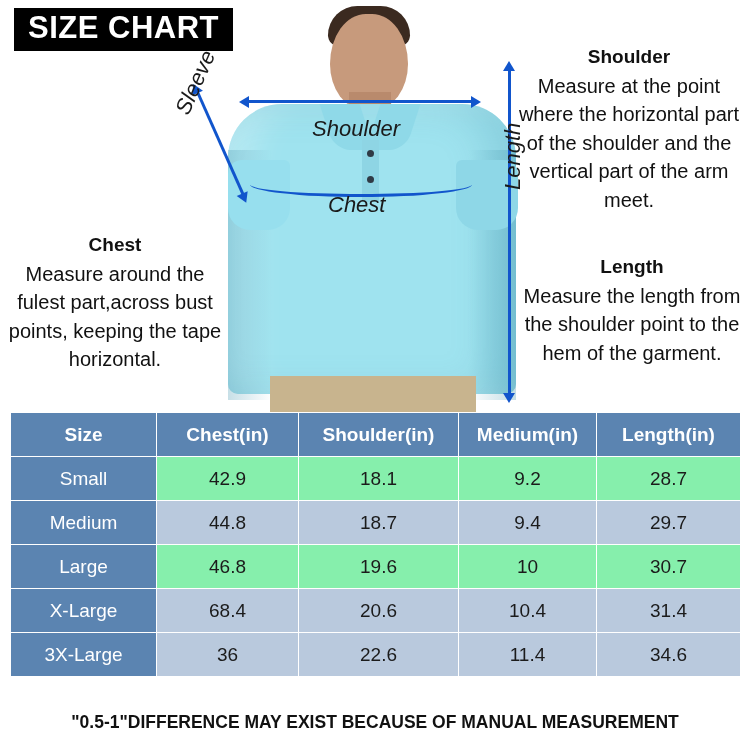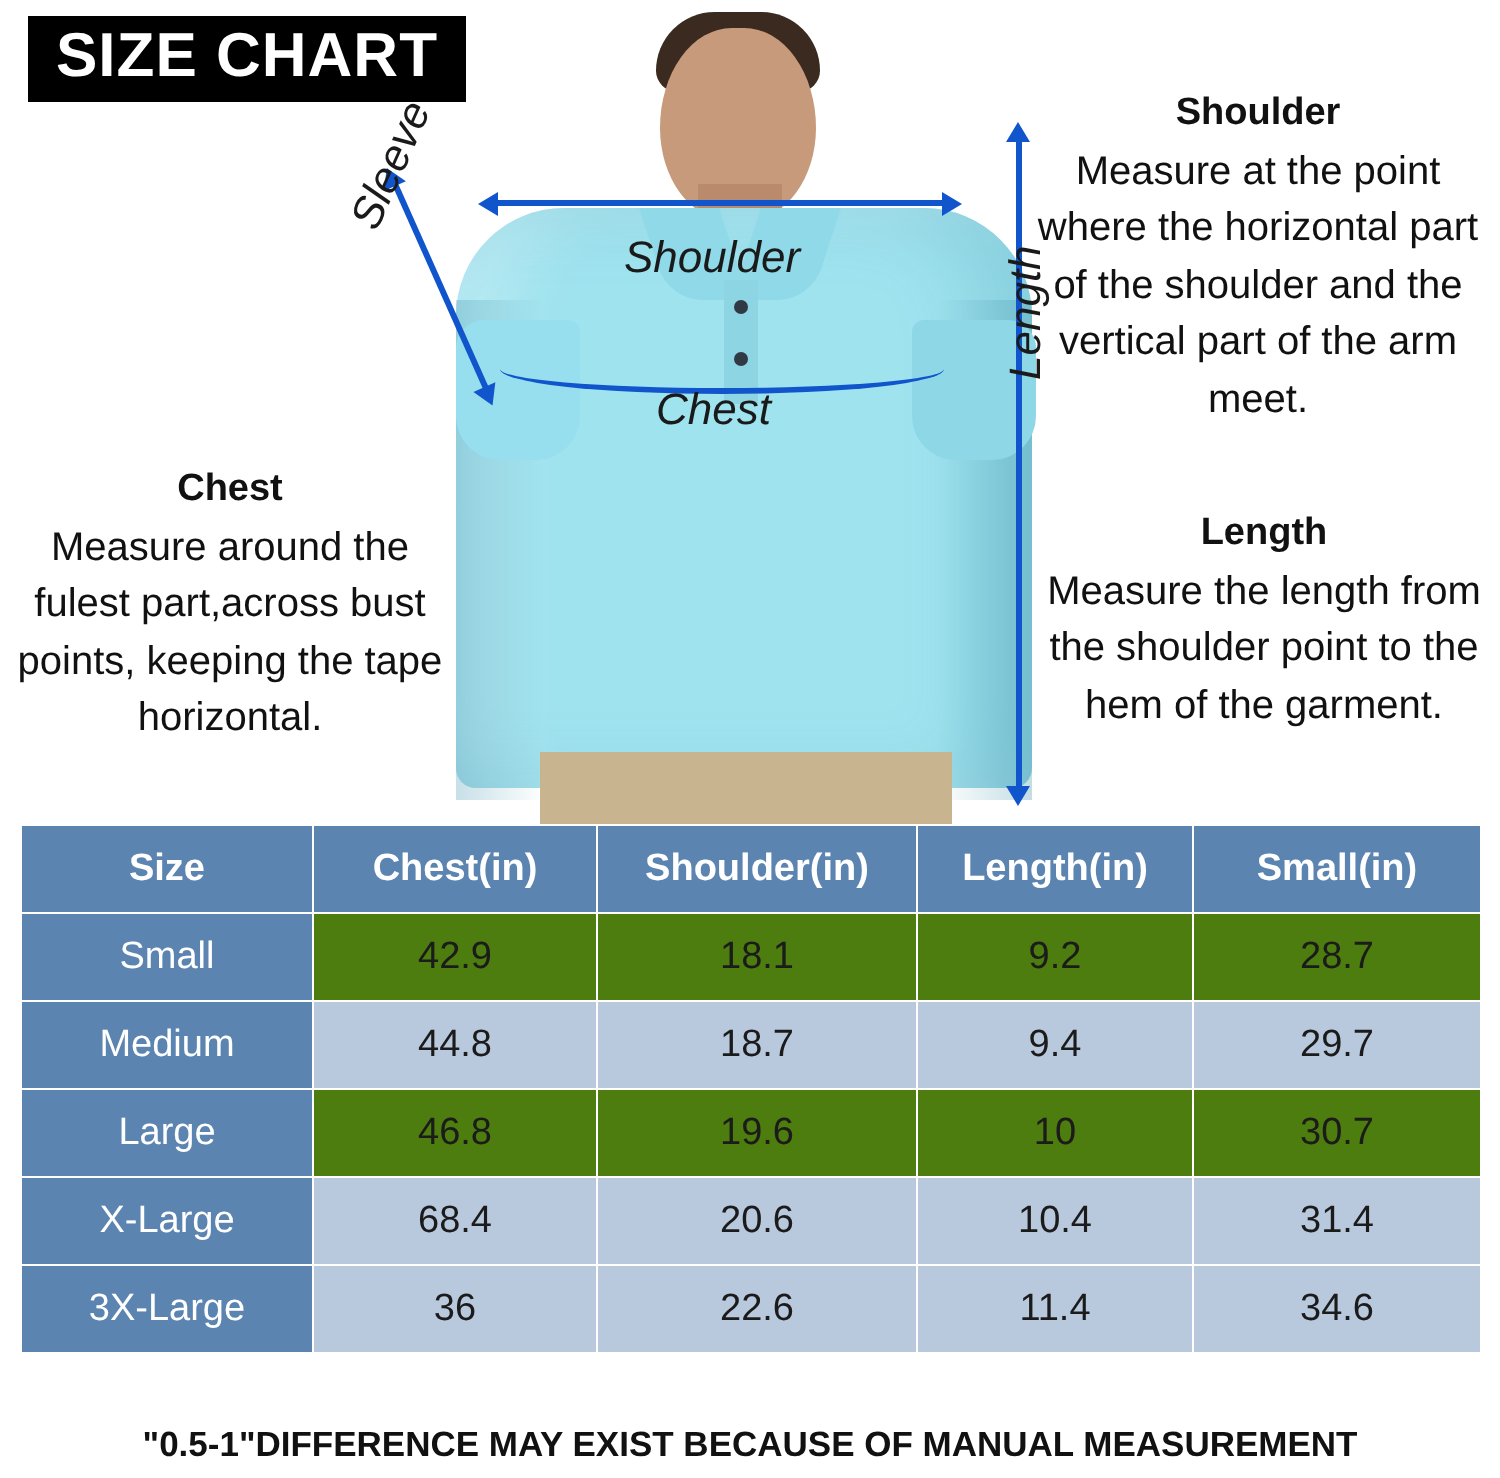--- a/index.html
+++ b/index.html
@@ -323,21 +323,21 @@
   #size-table thead th {
     background: #5b84b1;
     color: #ffffff;
     font-size: 19px;
     font-weight: bold;
   }
   #size-table tbody td.size-cell {
     background: #5b84b1;
     color: #ffffff;
   }
-  #size-table tbody tr.row-a td { background: #4d7c0f; }
+  #size-table tbody tr.row-a td { background: #86efac; }
   #size-table tbody tr.row-b td { background: #b9c9dd; }
   #size-table tbody tr.row-a td.size-cell,
   #size-table tbody tr.row-b td.size-cell { background: #5b84b1; }
 
   #footer-note {
     position: absolute;
     left: 0;
     top: 712px;
     width: 750px;
     text-align: center;
@@ -404,22 +404,22 @@
       <col style="width:142px">
       <col style="width:160px">
       <col style="width:138px">
       <col style="width:144px">
     </colgroup>
     <thead>
       <tr>
         <th>Size</th>
         <th>Chest(in)</th>
         <th>Shoulder(in)</th>
+        <th>Medium(in)</th>
         <th>Length(in)</th>
-        <th>Small(in)</th>
       </tr>
     </thead>
     <tbody>
       <tr class="row-a">
         <td class="size-cell">Small</td>
         <td>42.9</td>
         <td>18.1</td>
         <td>9.2</td>
         <td>28.7</td>
       </tr>

